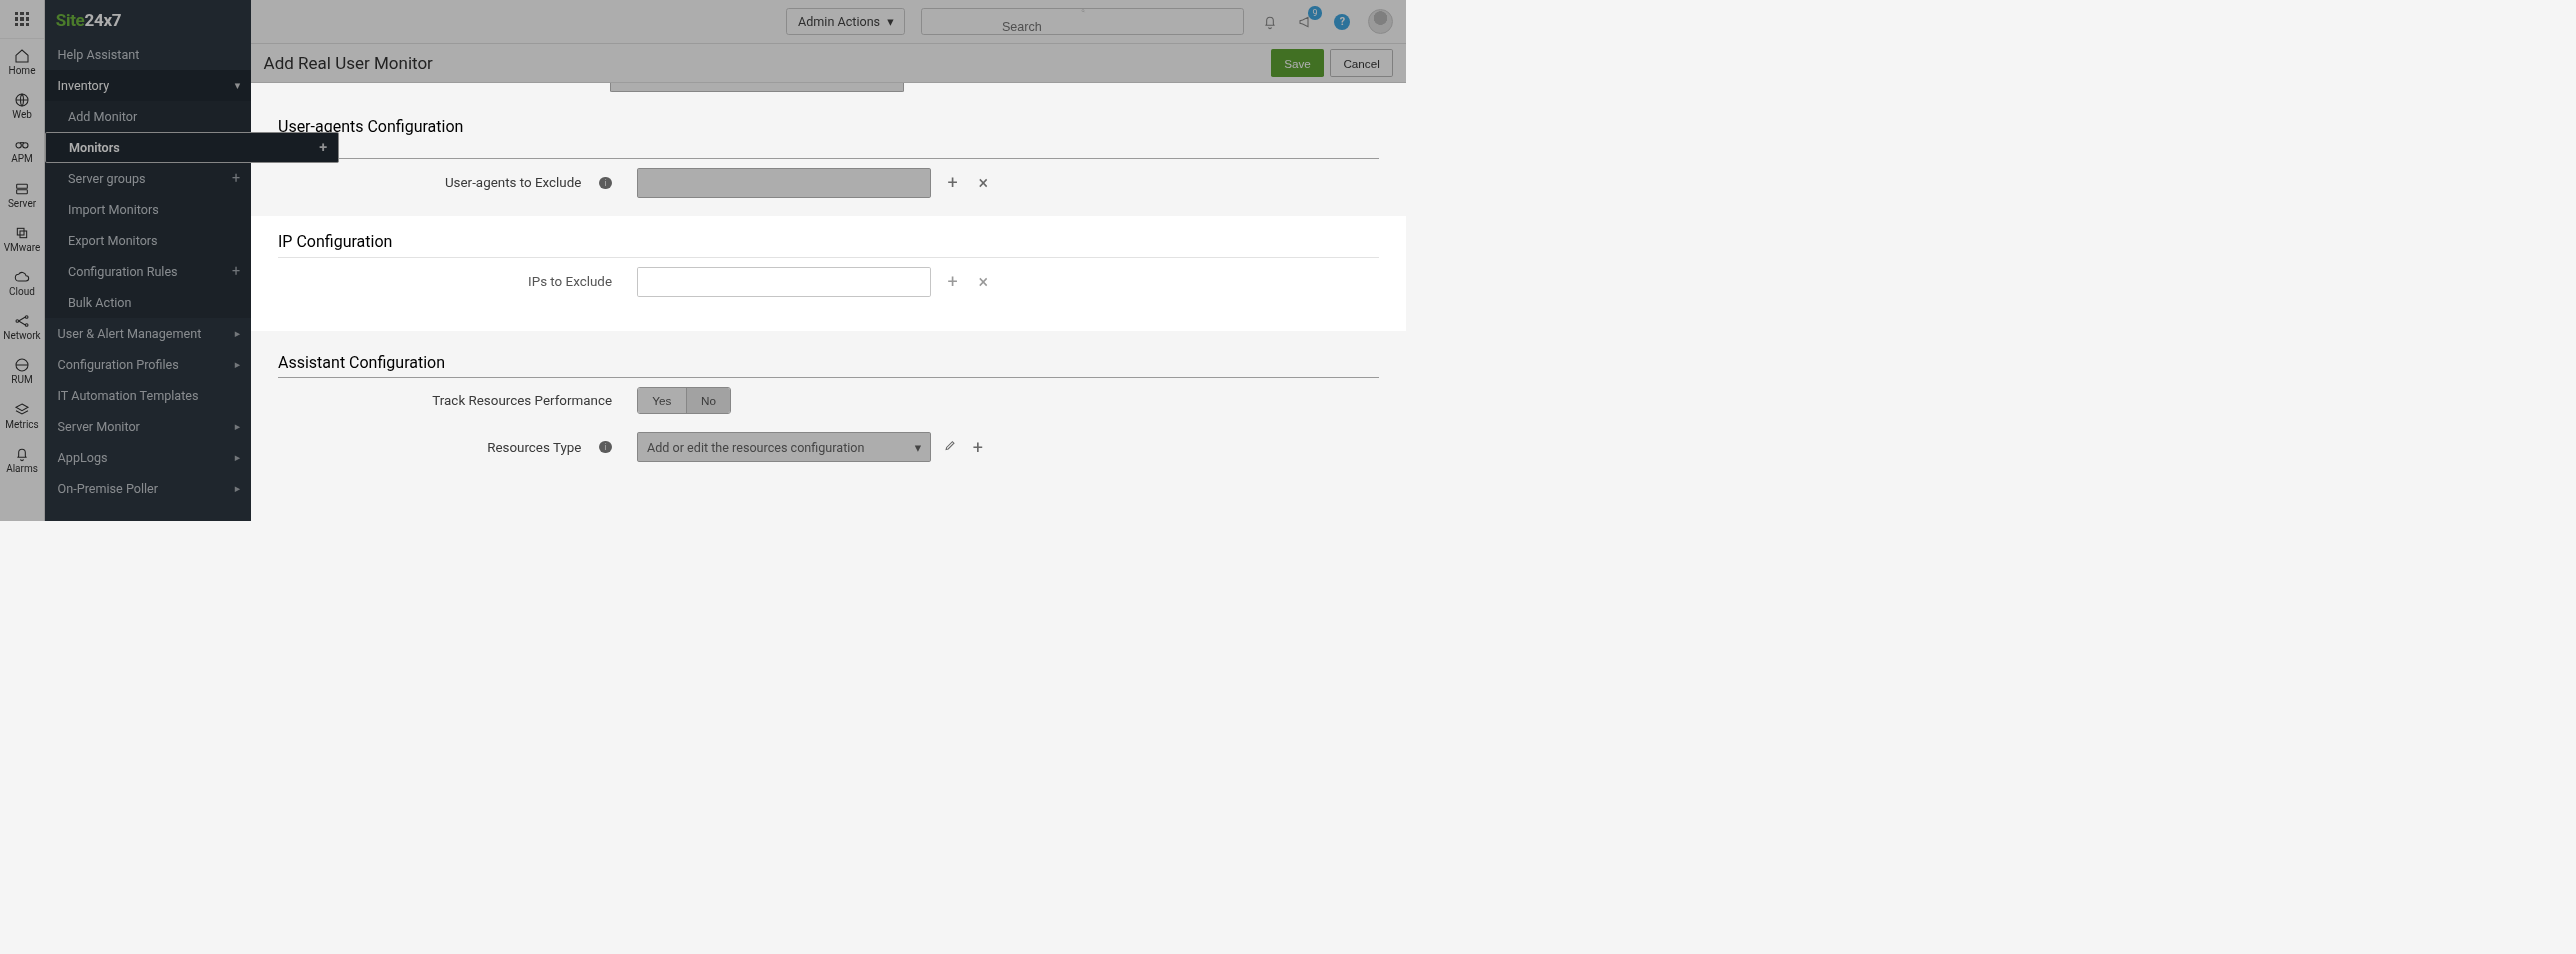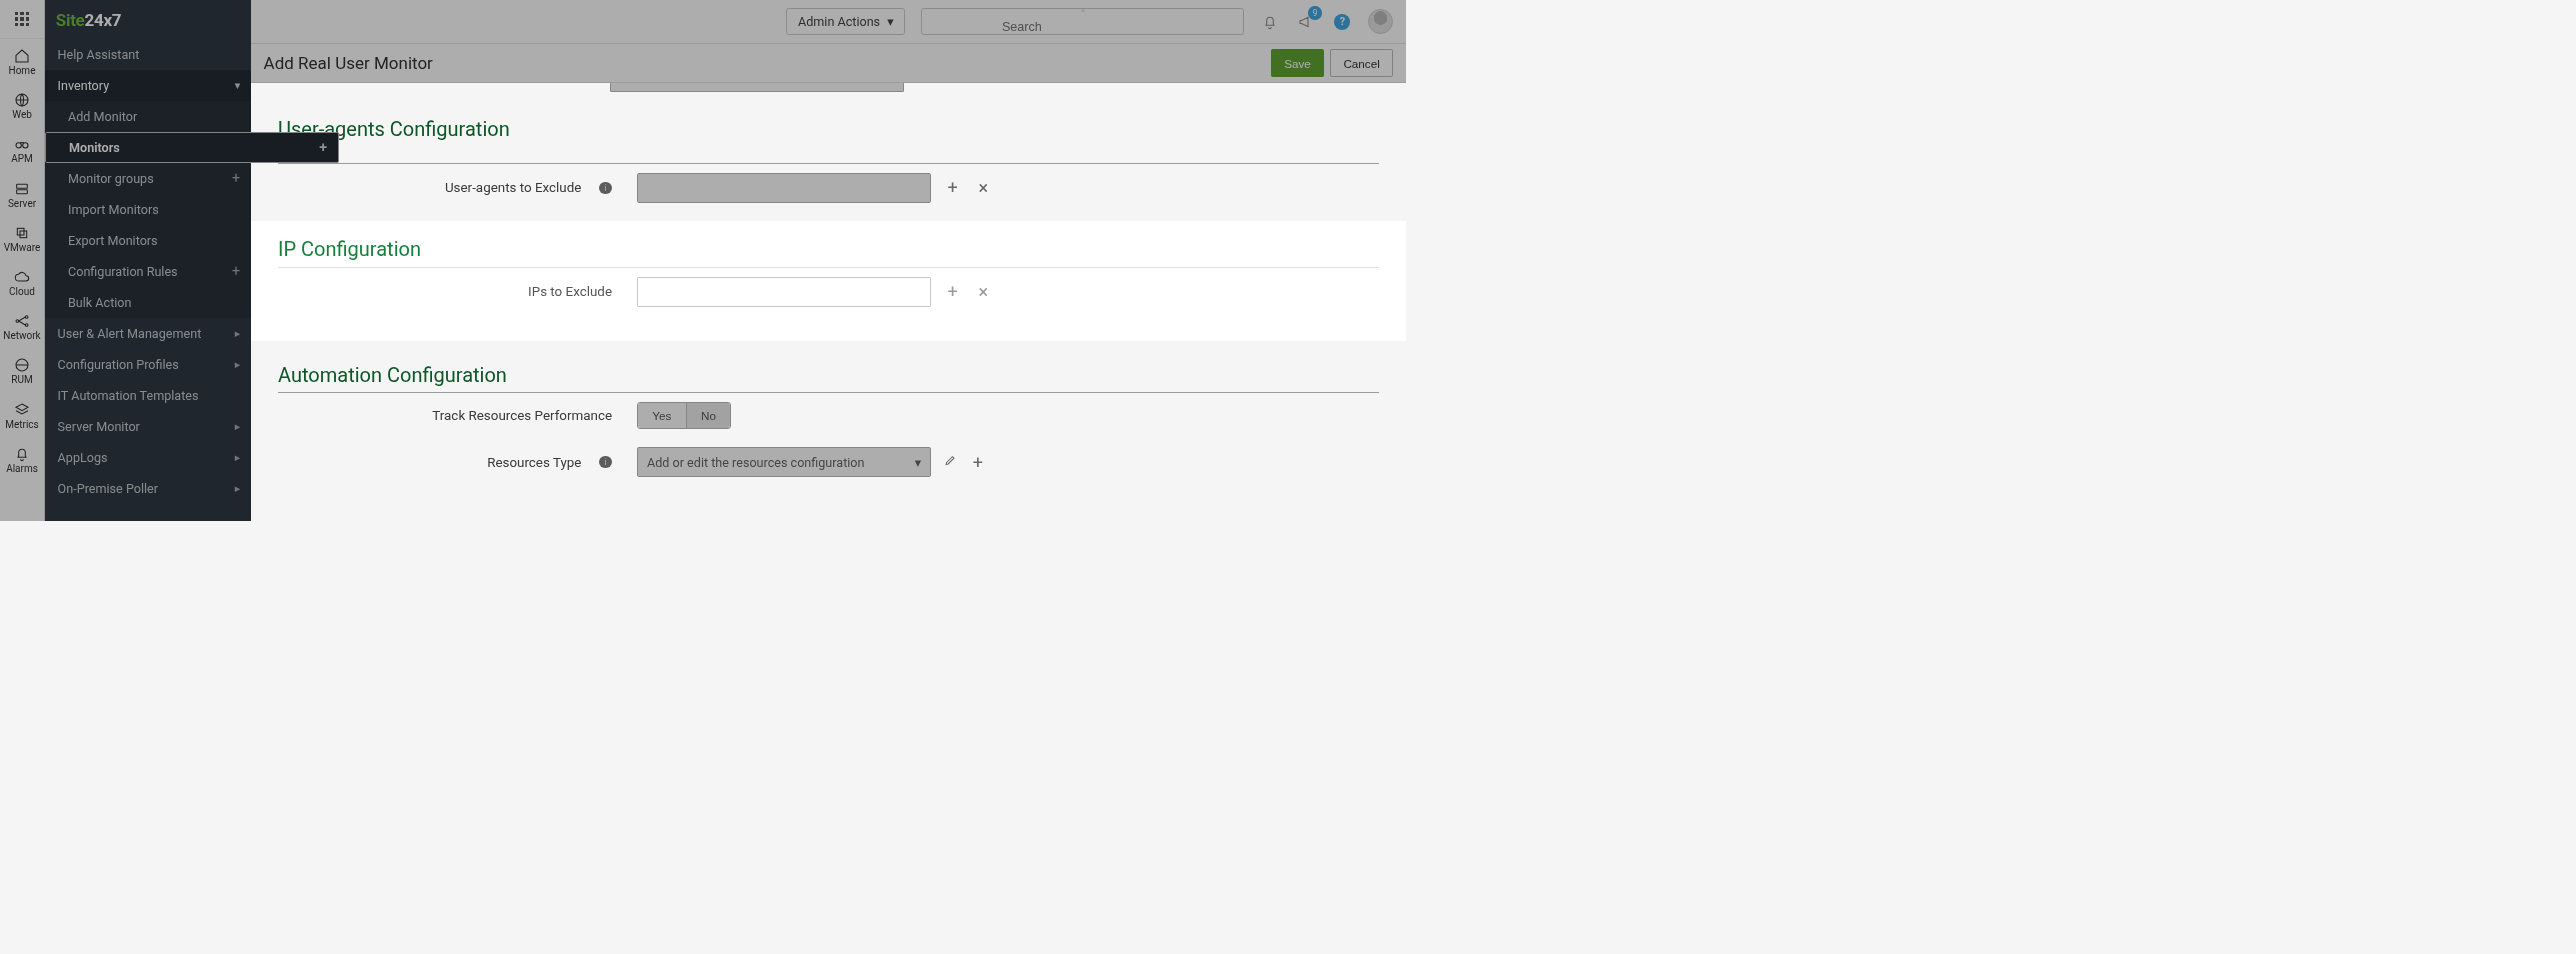--- a/index.html
+++ b/index.html
@@ -47,21 +47,21 @@
 
   .page-head { height: 39px; background: #fff; border-bottom: 0.9px solid #e5e5e5; display: flex; align-items: center; padding: 0 12.6px; }
   .page-title { font-size: 17px; color: #333; font-weight: 400; }
   .btn { height: 28px; padding: 0 12.6px; border-radius: 1.8px; border: 0.9px solid transparent; font-size: 11.7px; cursor: pointer; display: inline-flex; align-items: center; }
   .btn.save { background: #5fa534; color: #fff; }
   .btn.cancel { background: #fff; border-color: #bbb; color: #333; margin-left: 5.4px; }
 
   .form-area { flex: 1; overflow: auto; position: relative; }
   .section { padding: 14.3px 27px 10.8px; }
   .hr { border-top: 0.9px solid #e2e2e2; margin: 5.4px 27px 0; }
-  .sect-h { font-size: 20px; color: #15803d; margin: 16px 0 5.4px; }
+  .sect-h { font-size: 16px; color: #000000; margin: 16px 0 5.4px; }
   .field-row { display: flex; align-items: center; padding: 9px 0; }
   .field-label { width: 359px; text-align: right; padding-right: 25px; color: #555; font-size: 13.4px; display: flex; justify-content: flex-end; align-items: center; gap: 18px; }
   .info-dot { width: 12.6px; height: 12.6px; border-radius: 50%; background: #888; color: #fff; font-size: 9px; display: inline-flex; align-items: center; justify-content: center; }
   .txt { width: 294px; height: 30.5px; border: 0.9px solid #c5c5c5; border-radius: 1.8px; padding: 0 9px; font-size: 12.6px; outline: none; background: #fff; }
   .sel { width: 294px; height: 30.5px; border: 0.9px solid #c5c5c5; border-radius: 1.8px; padding: 0 9px; font-size: 12.6px; display: flex; align-items: center; justify-content: space-between; color: #666; background: #fff; cursor: pointer; }
   .plusminus { margin-left: 12.6px; color: #999; font-size: 18px; cursor: pointer; width: 18px; text-align: center; }
   .seg { display: inline-flex; border: 0.9px solid #c5c5c5; border-radius: 3px; overflow: hidden; }
   .seg button { border: 0; background: #fff; height: 25px; padding: 0 14.3px; font-size: 11.7px; cursor: pointer; color: #555; }
   .seg button.active { background: #eee; border-left: 0.9px solid #c5c5c5; }
   .seg button:first-child.active { border-left: 0; }
@@ -171,21 +171,21 @@
       </div>
     <div class="side-sub">
       <div class="side-row sm">
           <span>Add Monitor</span>
         </div>
       <div class="side-row sm sel">
           <span>Monitors</span>
           <span class="plus">+</span>
         </div>
       <div class="side-row sm">
-          <span>Monitor groups</span>
+          <span>Server groups</span>
           <span class="plus">+</span>
         </div>
       <div class="side-row sm">
           <span>Import Monitors</span>
         </div>
       <div class="side-row sm">
           <span>Export Monitors</span>
         </div>
       <div class="side-row sm">
           <span>Configuration Rules</span>
@@ -291,21 +291,21 @@
               <span>IPs to Exclude</span>
             </div>
           <input class="txt" style="">
           <span class="plusminus">+</span>
           <span class="plusminus">×</span>
         </div>
       </div>
 
       <div class="dim">
         <div class="section" style="padding-top:5.4px;padding-bottom:0">
-          <div class="sect-h">Automation Configuration</div>
+          <div class="sect-h">Assistant Configuration</div>
         </div>
         <div class="hr"></div>
         <div class="field-row" style="padding-left:27px;padding-right:27px">
           <div class="field-label">
               <span>Track Resources Performance</span>
             </div>
           <div class="seg">
             <button>Yes</button>
             <button class="active">No</button>
           </div>

